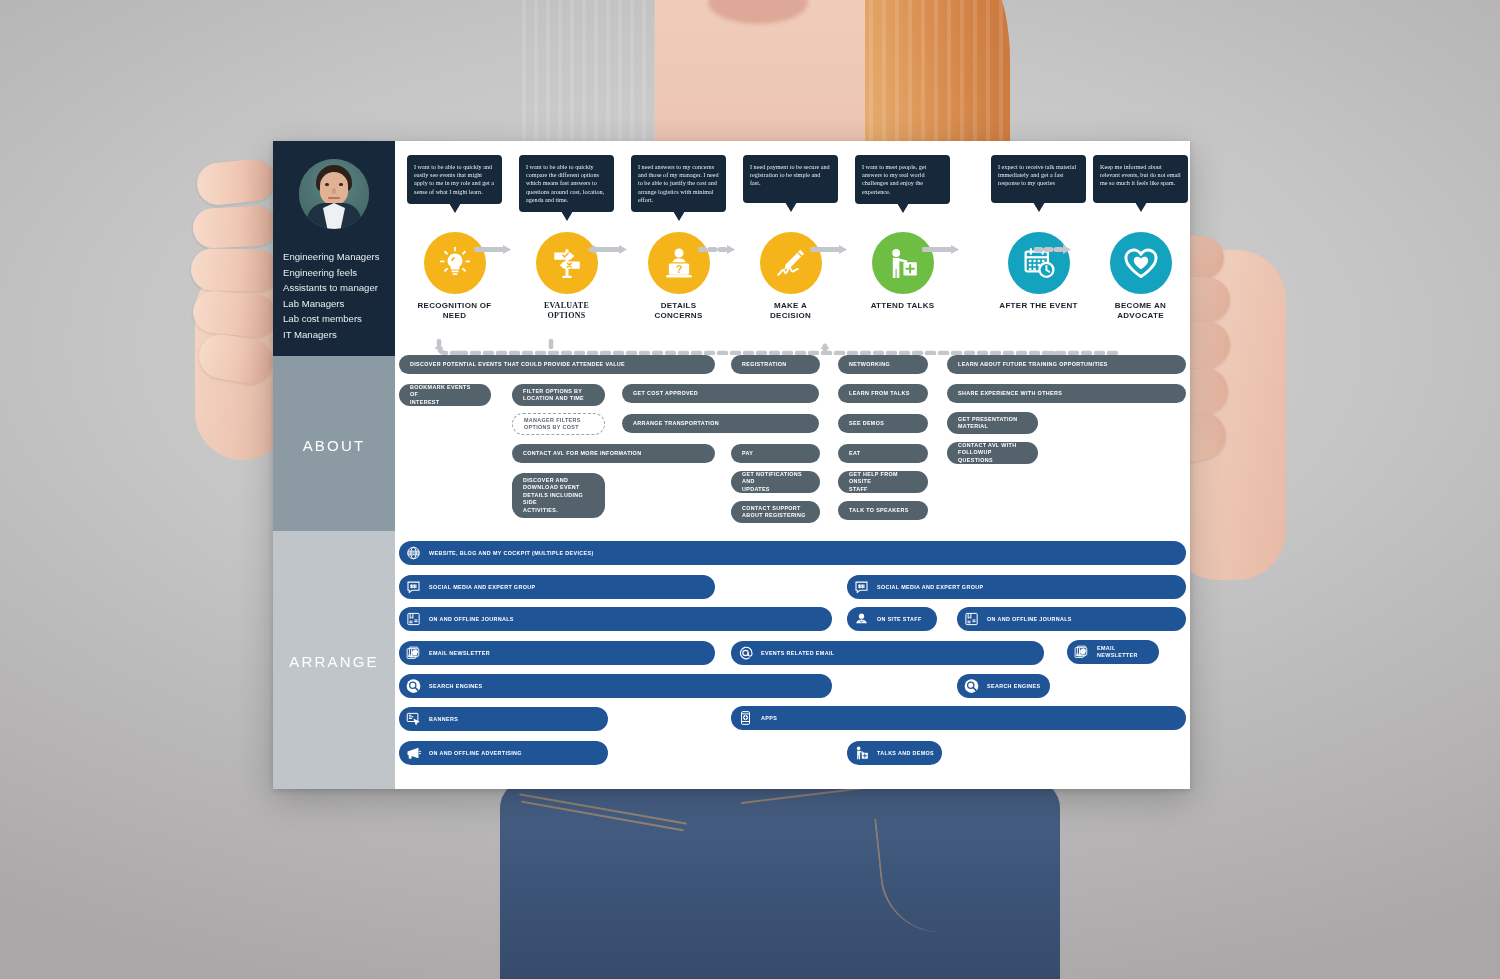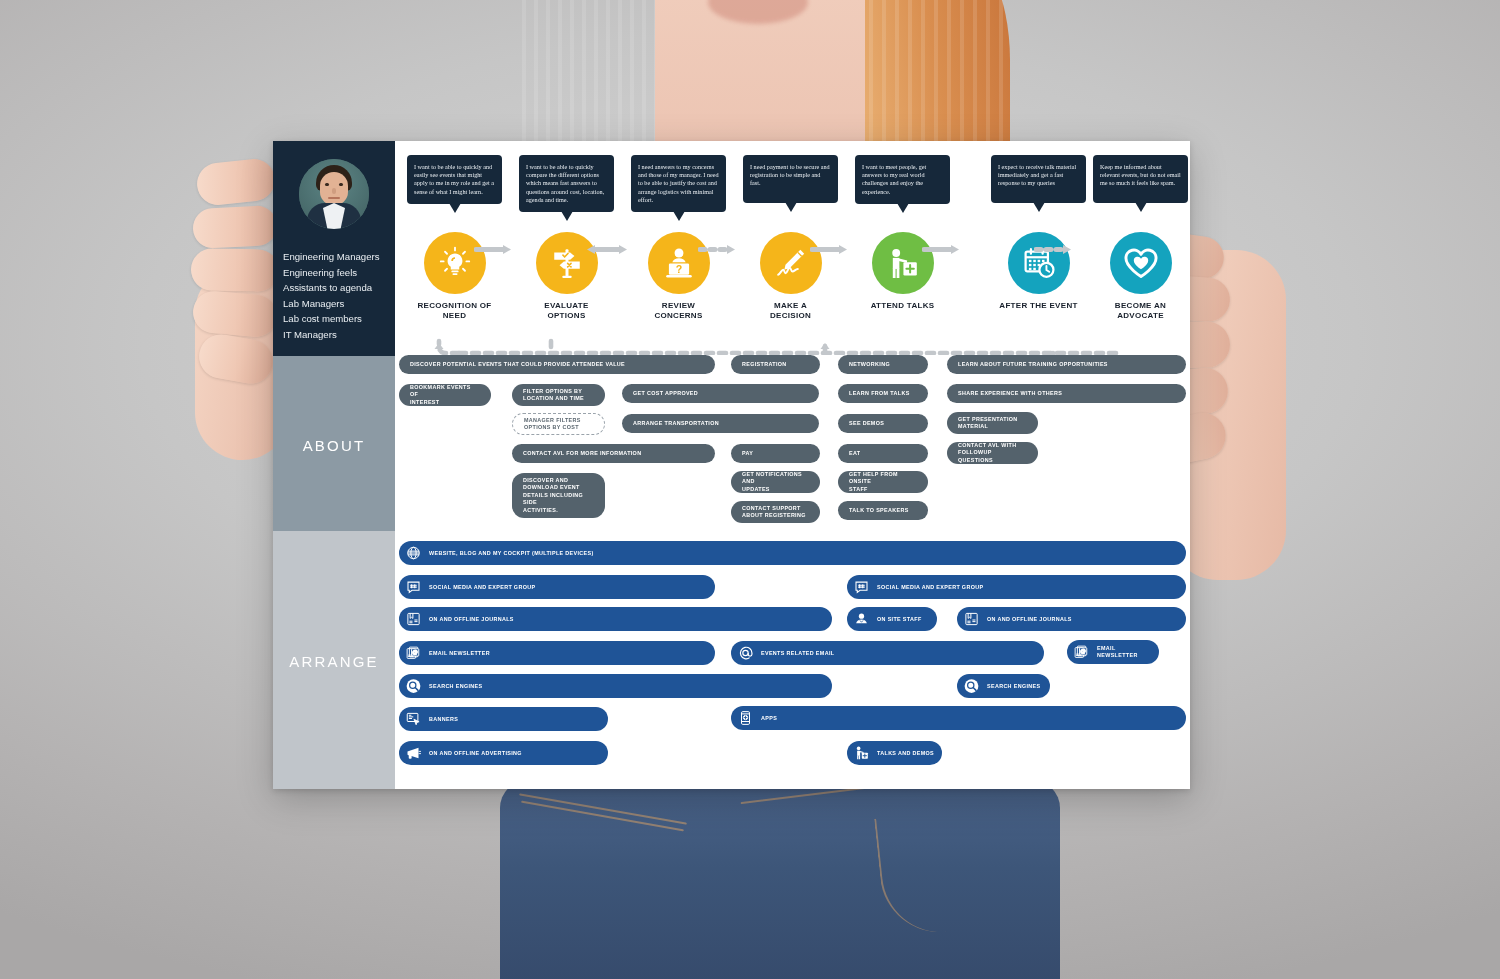--- a/index.html
+++ b/index.html
@@ -194,21 +194,21 @@
         <div class="av-eye" style="left:26px;"></div>
         <div class="av-eye" style="left:40px;"></div>
         <div class="av-nose"></div>
         <div class="av-mouth"></div>
         <div class="av-body"></div>
         <div class="av-shirt"></div>
       </div>
       <div class="persona-list">
         <div>Engineering Managers</div>
         <div>Engineering feels</div>
-        <div>Assistants to agenda</div>
+        <div>Assistants to manager</div>
         <div>Lab Managers</div>
         <div>Lab cost members</div>
         <div>IT Managers</div>
       </div>
     </div>
     <div class="rail-tasks"></div>
     <div class="rail-channels"></div>
     <div class="rail-label" style="top:296px;">ABOUT</div>
     <div class="rail-label" style="top:512px;">ARRANGE</div>
   </div>
@@ -242,36 +242,36 @@
       <div class="circle" style="background:#F5B51A;">
         <svg width="34" height="34" viewBox="0 0 32 32" fill="#fff">
           <rect x="14.6" y="3" width="2.8" height="26" rx="1"></rect>
           <path d="M4 6h15l4 3.5-4 3.5H4z"></path>
           <path d="M28 14.5H13l-4 3.5 4 3.5h15z"></path>
           <path d="M12.2 8.6l1.6 1.7 3.1-3.3" stroke="#F5B51A" stroke-width="1.5" fill="none" stroke-linecap="round"></path>
           <path d="M16.6 16.4l3.2 3.2M19.8 16.4l-3.2 3.2" stroke="#F5B51A" stroke-width="1.5" stroke-linecap="round"></path>
           <rect x="11.6" y="28" width="8.8" height="2.2" rx="1"></rect>
         </svg>
       </div>
-      <div class="stage-name" style="white-space: pre-line;">EVALUATE
+      <div class="stage-name" style="white-space: pre-line; font-family: Liberation Serif, serif;">EVALUATE
 OPTIONS</div>
     </div>
 
     <div class="stage" style="left:236px;">
       <div class="bubble">I need answers to my concerns and those of my manager. I need to be able to justify the cost and arrange logistics with minimal effort.</div>
       <div class="circle" style="background:#F5B51A;">
         <svg width="34" height="34" viewBox="0 0 32 32" fill="#fff">
           <circle cx="16" cy="6.6" r="4.2"></circle>
           <path d="M16 11.6c-3 0-5.4 1.6-6.3 3.6h12.6c-.9-2-3.3-3.6-6.3-3.6z"></path>
           <rect x="6.5" y="16.5" width="19" height="10.5" rx="1.2"></rect>
           <rect x="4" y="27.4" width="24" height="2.2" rx="1.1"></rect>
           <text x="16" y="25.3" font-size="10" font-weight="bold" text-anchor="middle" fill="#F5B51A" font-family="Liberation Sans, sans-serif">?</text>
         </svg>
       </div>
-      <div class="stage-name" style="white-space: pre-line;">REVIEW
+      <div class="stage-name" style="white-space: pre-line;">DETAILS
 CONCERNS</div>
     </div>
 
     <div class="stage" style="left:348px;">
       <div class="bubble">I need payment to be secure and registration to be simple and fast.</div>
       <div class="circle" style="background:#F5B51A;">
         <svg width="34" height="34" viewBox="0 0 32 32" fill="none">
           <path d="M24.8 3.6l3.6 3.6-14 14-4.6 1 1-4.6z" fill="#fff"></path>
           <path d="M22.4 6l3.6 3.6" stroke="#F5B51A" stroke-width="1.3"></path>
           <path d="M4 27c2-1 3.2-4.6 4.6-4.6 1.4 0 1 3.2 2.4 3.2s2.2-5.2 3.8-5.2c1.3 0 1.1 3.6 2.6 3.6 1.6 0 3-2.4 5-2.4" stroke="#fff" stroke-width="1.9" stroke-linecap="round"></path>

